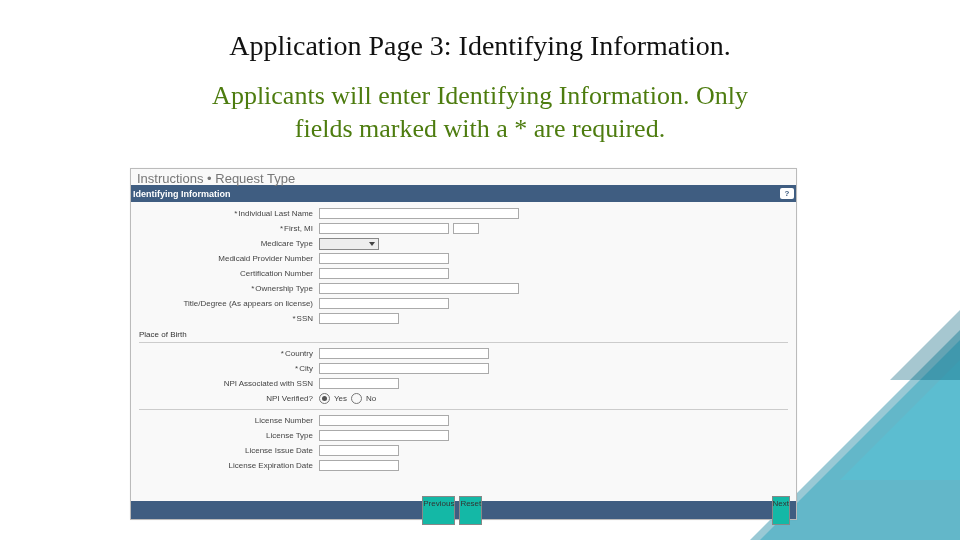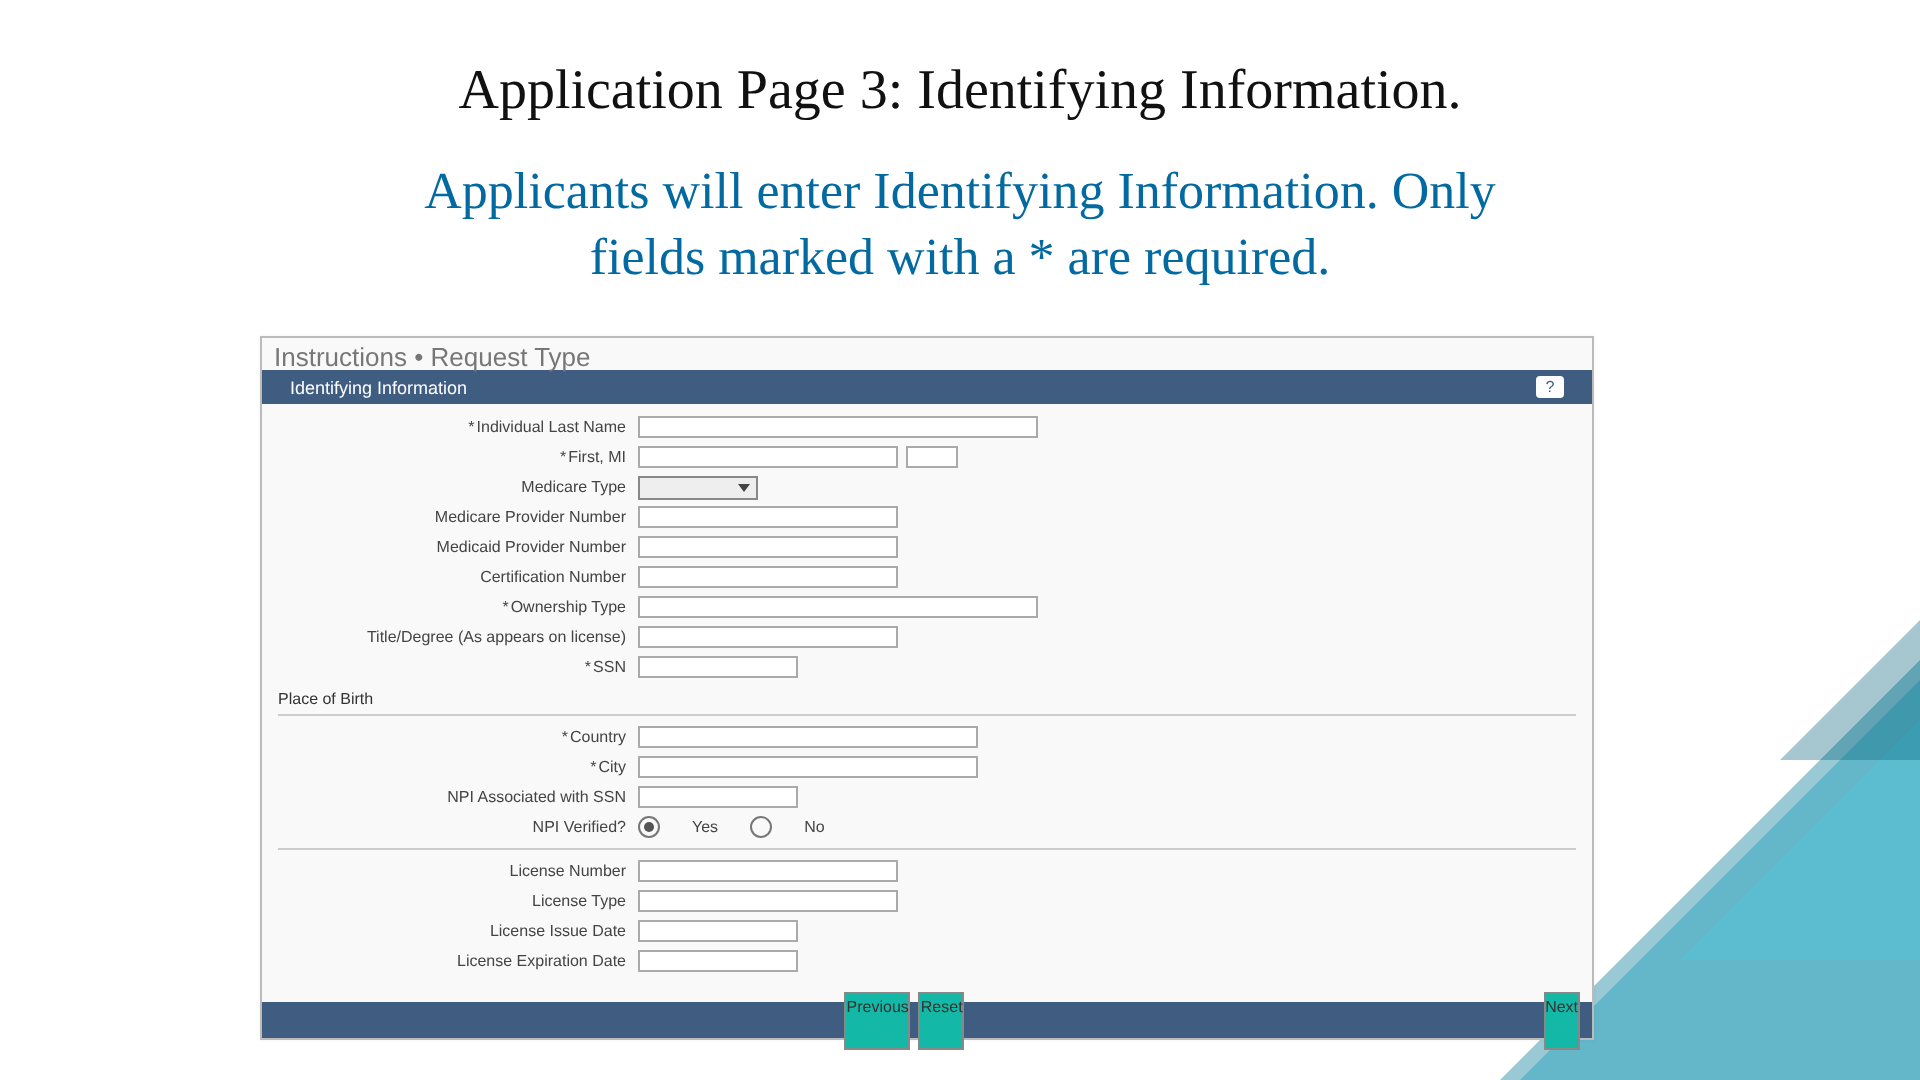--- a/index.html
+++ b/index.html
@@ -1,45 +1,45 @@
 <!DOCTYPE html>
 <html><head>
 <meta charset="utf-8">
 <style>
   html,body{margin:0;padding:0;width:960px;height:540px;background:#fff;font-family:"Times New Roman",serif;overflow:hidden;position:relative}
   .slide{position:relative;width:960px;height:540px}
   .title{position:absolute;top:30px;left:0;width:960px;text-align:center;font-size:28px;color:#111}
-  .subtitle{position:absolute;top:80px;left:0;width:960px;text-align:center;font-size:26px;color:#0369a1;line-height:1.25}
+  .subtitle{position:absolute;top:80px;left:0;width:960px;text-align:center;font-size:26px;color:#4d7c0f;line-height:1.25}
   
   .tri{position:absolute;width:0;height:0;border-style:solid}
   .tri1{bottom:-60px;right:-40px;border-width:0 0 300px 300px;border-color:transparent transparent rgba(0,170,200,.35) transparent;transform:rotate(0deg)}
   .tri2{bottom:-40px;right:-10px;border-width:0 0 260px 260px;border-color:transparent transparent rgba(0,120,150,.4) transparent}
   .tri3{bottom:60px;right:-30px;border-width:0 0 150px 150px;border-color:transparent transparent rgba(80,200,220,.35) transparent}
   .tri4{bottom:160px;right:-20px;border-width:0 0 90px 90px;border-color:transparent transparent rgba(0,95,120,.35) transparent}
   .triTL{top:-30px;left:-30px;border-width:60px 60px 0 0;border-color:rgba(0,170,200,.35) transparent transparent transparent}
   
   .panel-wrap{position:absolute;left:130px;top:168px;width:665px;height:350px;border:1px solid #bbb;background:#f9f9f9;font-family:Arial,Helvetica,sans-serif;font-size:8px;color:#333;box-shadow:0 0 2px rgba(0,0,0,.05)}
   .breadcrumb{height:12px;padding:2px 6px;color:#777;font-size:13px}
   .breadcrumb span{color:#777}
-  .panel-header{background:#3f5d81;color:#fff;font-weight:normal;font-size:9px;padding:3px 14px;display:flex;justify-content:space-between;align-items:center}
+  .panel-header{background:#3f5d81;color:#fff;font-weight:bold;font-size:9px;padding:3px 2px;display:flex;justify-content:space-between;align-items:center}
   .help-icon{width:14px;height:11px;background:#fff;color:#3f5d81;font-size:8px;text-align:center;border-radius:2px;line-height:11px}
   .form-area{padding:4px 0 0 0}
   .row{display:flex;align-items:center;height:15px}
   .lbl{width:182px;text-align:right;padding-right:6px;color:#444;white-space:nowrap}
   .req::before{content:"*";color:#444;margin-right:1px}
   .inp{height:11px;border:1px solid #aaa;background:#fff;box-sizing:border-box}
   .w-lg{width:200px}
   .w-md{width:130px}
   .w-mdl{width:170px}
   .w-sm{width:80px}
   .sel{height:12px;border:1px solid #888;background:#eee;box-sizing:border-box;width:60px;position:relative}
   .sel::after{content:"";position:absolute;right:3px;top:3px;border-width:4px 3px 0 3px;border-style:solid;border-color:#444 transparent transparent transparent}
   .section-label{font-size:8px;color:#333;padding:4px 0 0 8px}
   hr.sep{border:none;border-top:1px solid #ccc;margin:3px 8px}
-  .radio-group{display:flex;align-items:center;gap:16px;font-size:8px;color:#444}
+  .radio-group{display:flex;align-items:center;gap:4px;font-size:8px;color:#444}
   .radio{width:9px;height:9px;border:1px solid #777;border-radius:50%;display:inline-flex;align-items:center;justify-content:center}
   .radio.checked::after{content:"";width:5px;height:5px;background:#555;border-radius:50%}
   .footer-bar{position:absolute;bottom:0;left:0;right:0;height:18px;background:#3f5d81;display:flex;align-items:center;justify-content:center;gap:4px;padding:0 6px}
   .footer-bar .spacer{flex:1}
   .fbtn{background:#14b8a6;border:1px solid #888;color:#333;font-size:8px;padding:1px 0;height:29px;line-height:11px;box-sizing:border-box}
 </style>
 </head>
 <body>
 
 <div class="slide">
@@ -71,24 +71,20 @@
         </div>
       <div class="row">
           <div class="lbl req">First, MI</div>
           <div class="inp w-md"></div>
           <div style="width:4px"></div>
           <div class="inp" style="width:26px"></div>
         </div>
       <div class="row">
           <div class="lbl">Medicare Type</div>
           <div class="sel"></div>
-        </div>
-      <div class="row">
-          <div class="lbl">Medicare Provider Number</div>
-          <div class="inp w-md"></div>
         </div>
       <div class="row">
           <div class="lbl">Medicaid Provider Number</div>
           <div class="inp w-md"></div>
         </div>
       <div class="row">
           <div class="lbl">Certification Number</div>
           <div class="inp w-md"></div>
         </div>
       <div class="row">

